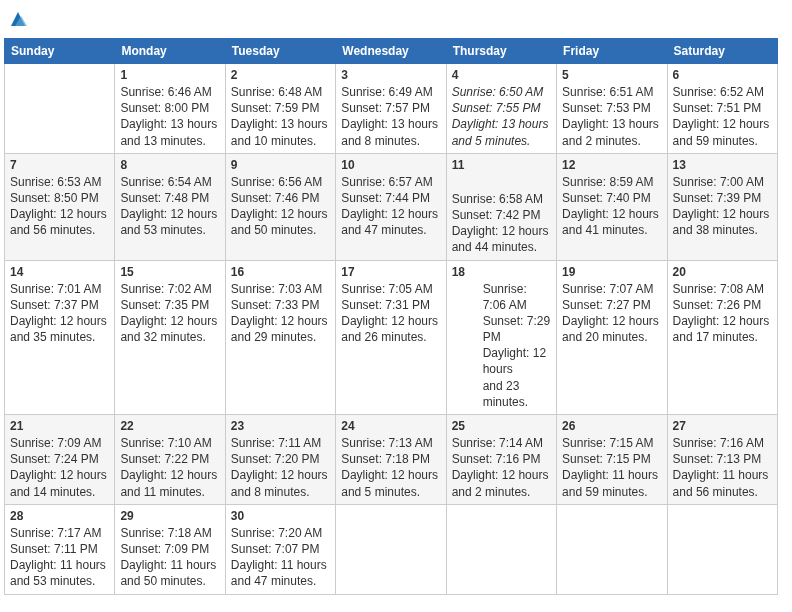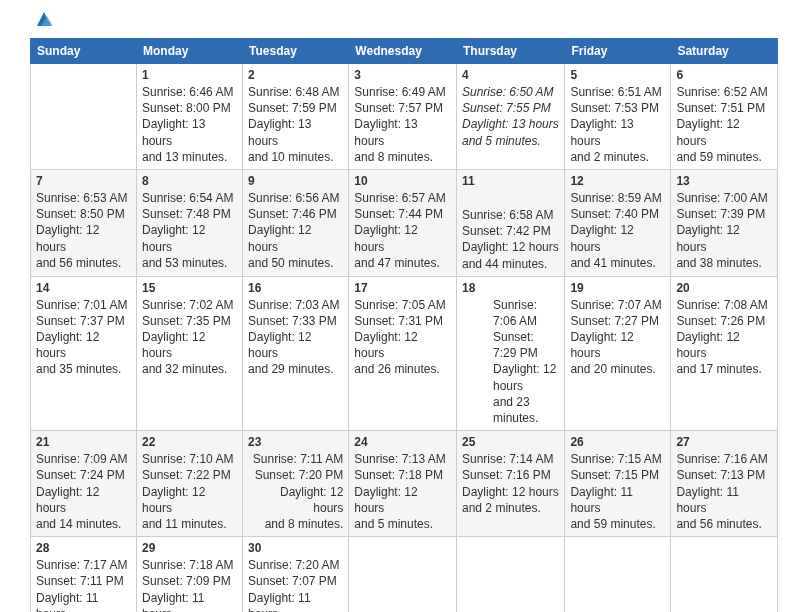--- a/index.html
+++ b/index.html
@@ -7,21 +7,21 @@
       font-family: Arial, sans-serif;
       background: #fff;
       width: 792px;
       height: 612px;
       overflow: hidden;
     }
     .page {
       width: 792px;
       height: 612px;
       background: #fff;
-      padding: 10px 14px 10px 30px;
+      padding: 10px 14px 10px 4px;
     }
     .header {
       display: flex;
       justify-content: space-between;
       align-items: flex-start;
       margin-bottom: 8px;
     }
     .logo {
       display: flex;
       align-items: center;
@@ -291,21 +291,21 @@
           </td>
           <td>
             <span class="day-number">22</span>
             <div class="day-info" style="white-space: pre-line;">Sunrise: 7:10 AM
 Sunset: 7:22 PM
 Daylight: 12 hours
 and 11 minutes.</div>
           </td>
           <td>
             <span class="day-number">23</span>
-            <div class="day-info" style="white-space: pre-line; text-align: right;">Sunrise: 7:11 AM
+            <div class="day-info" style="white-space: pre-line;">Sunrise: 7:11 AM
 Sunset: 7:20 PM
 Daylight: 12 hours
 and 8 minutes.</div>
           </td>
           <td>
             <span class="day-number">24</span>
             <div class="day-info" style="white-space: pre-line;">Sunrise: 7:13 AM
 Sunset: 7:18 PM
 Daylight: 12 hours
 and 5 minutes.</div>

